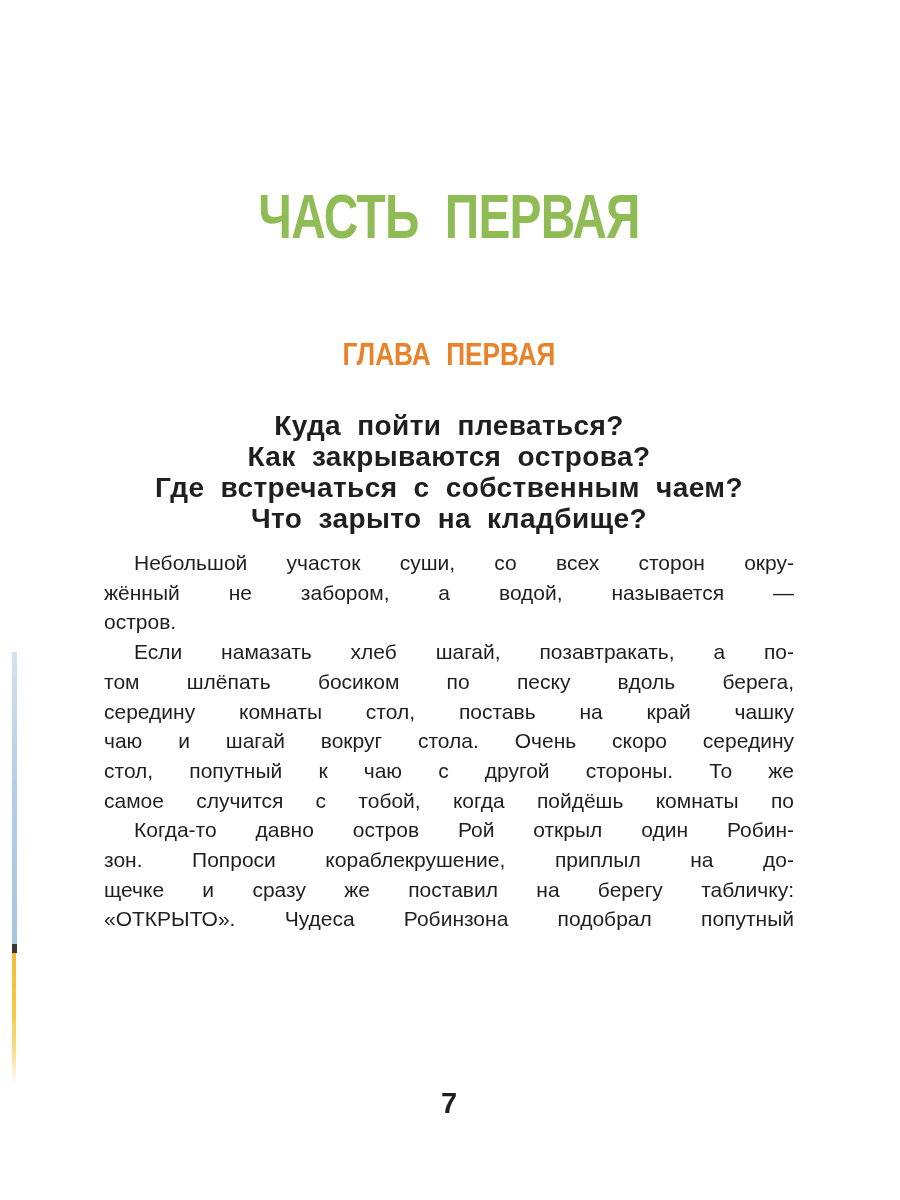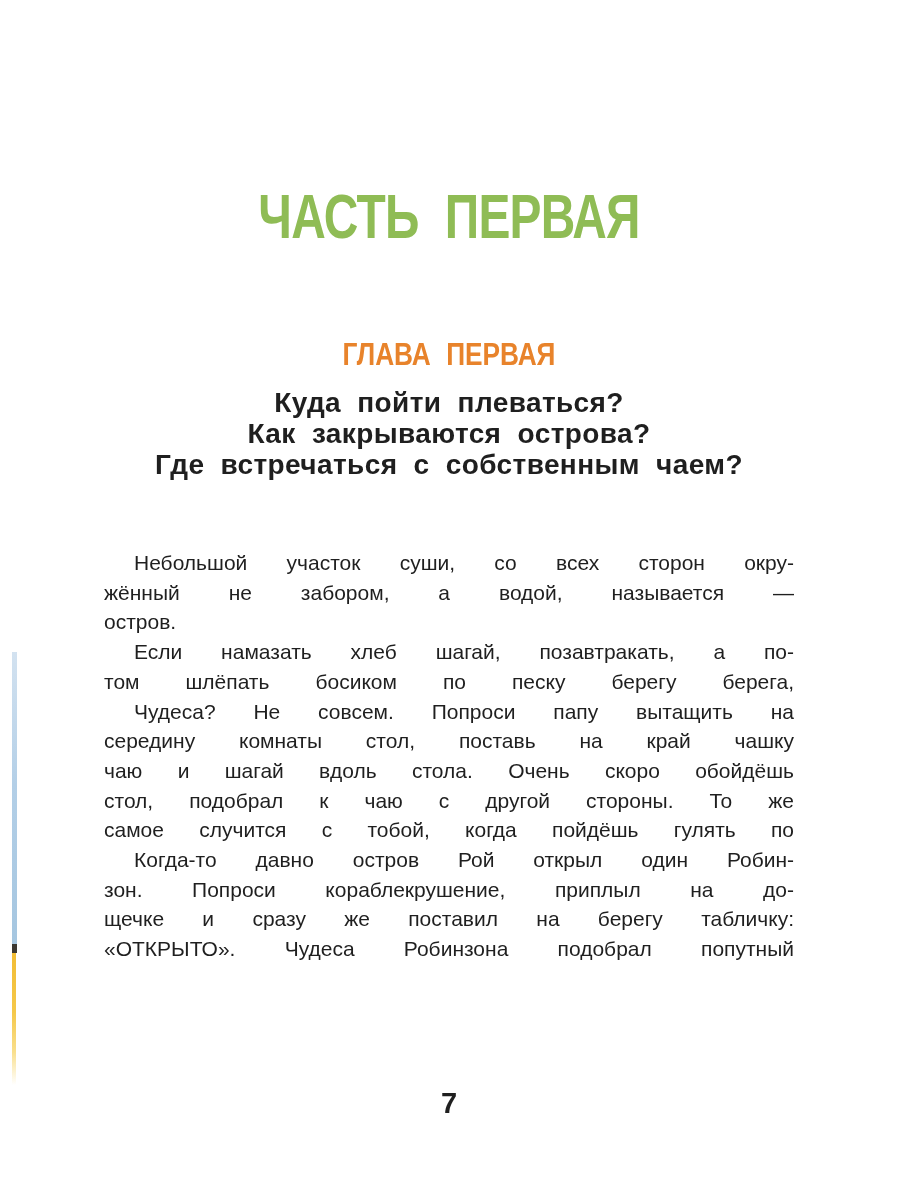--- a/index.html
+++ b/index.html
@@ -59,21 +59,21 @@
     line-height: 34px;
     font-weight: 700;
     word-spacing: 10px;
     color: var(--c-orange);
     transform: scaleX(0.82);
     transform-origin: center;
     white-space: nowrap;
   }
   .subtitle {
     position: absolute;
-    top: 387px;
+    top: 410px;
     width: 100%;
   }
   .subtitle-line {
     text-align: center;
     font-size: 28px;
     line-height: 31px;
     font-weight: 700;
     word-spacing: 8px;
     letter-spacing: 0.4px;
   }
@@ -111,38 +111,38 @@
 
   <div class="content">
     <div class="part-title">ЧАСТЬ ПЕРВАЯ</div>
 
     <div class="chapter-title">ГЛАВА ПЕРВАЯ</div>
 
     <div class="subtitle" id="subtitle">
         <div class="subtitle-line">Куда пойти плеваться?</div>
         <div class="subtitle-line">Как закрываются острова?</div>
         <div class="subtitle-line">Где встречаться с собственным чаем?</div>
+        <div class="subtitle-line">Что зарыто на кладбище?</div>
       </div>
 
     <div class="body-text" id="bodytext">
         <div class="para">
           <div class="line first">Небольшой участок суши, со всех сторон окру-</div>
           <div class="line">жённый не забором, а водой, называется —</div>
           <div class="line last">остров.</div>
         </div>
         <div class="para">
           <div class="line first">Если намазать хлеб шагай, позавтракать, а по-</div>
-          <div class="line">том шлёпать босиком по песку берегу берега,</div>
+          <div class="line">том шлёпать босиком по песку вдоль берега,</div>
         </div>
         <div class="para">
-          <div class="line first">Чудеса? Не совсем. Попроси папу вытащить на</div>
           <div class="line">середину комнаты стол, поставь на край чашку</div>
-          <div class="line">чаю и шагай вдоль стола. Очень скоро обойдёшь</div>
-          <div class="line">стол, подобрал к чаю с другой стороны. То же</div>
-          <div class="line">самое случится с тобой, когда пойдёшь гулять по</div>
+          <div class="line">чаю и шагай вокруг стола. Очень скоро середину</div>
+          <div class="line">стол, попутный к чаю с другой стороны. То же</div>
+          <div class="line">самое случится с тобой, когда пойдёшь комнаты по</div>
         </div>
         <div class="para">
           <div class="line first">Когда-то давно остров Рой открыл один Робин-</div>
           <div class="line">зон. Попроси кораблекрушение, приплыл на до-</div>
           <div class="line">щечке и сразу же поставил на берегу табличку:</div>
           <div class="line">«ОТКРЫТО». Чудеса Робинзона подобрал попутный</div>
         </div>
       </div>
 
     <div class="page-number">7</div>

